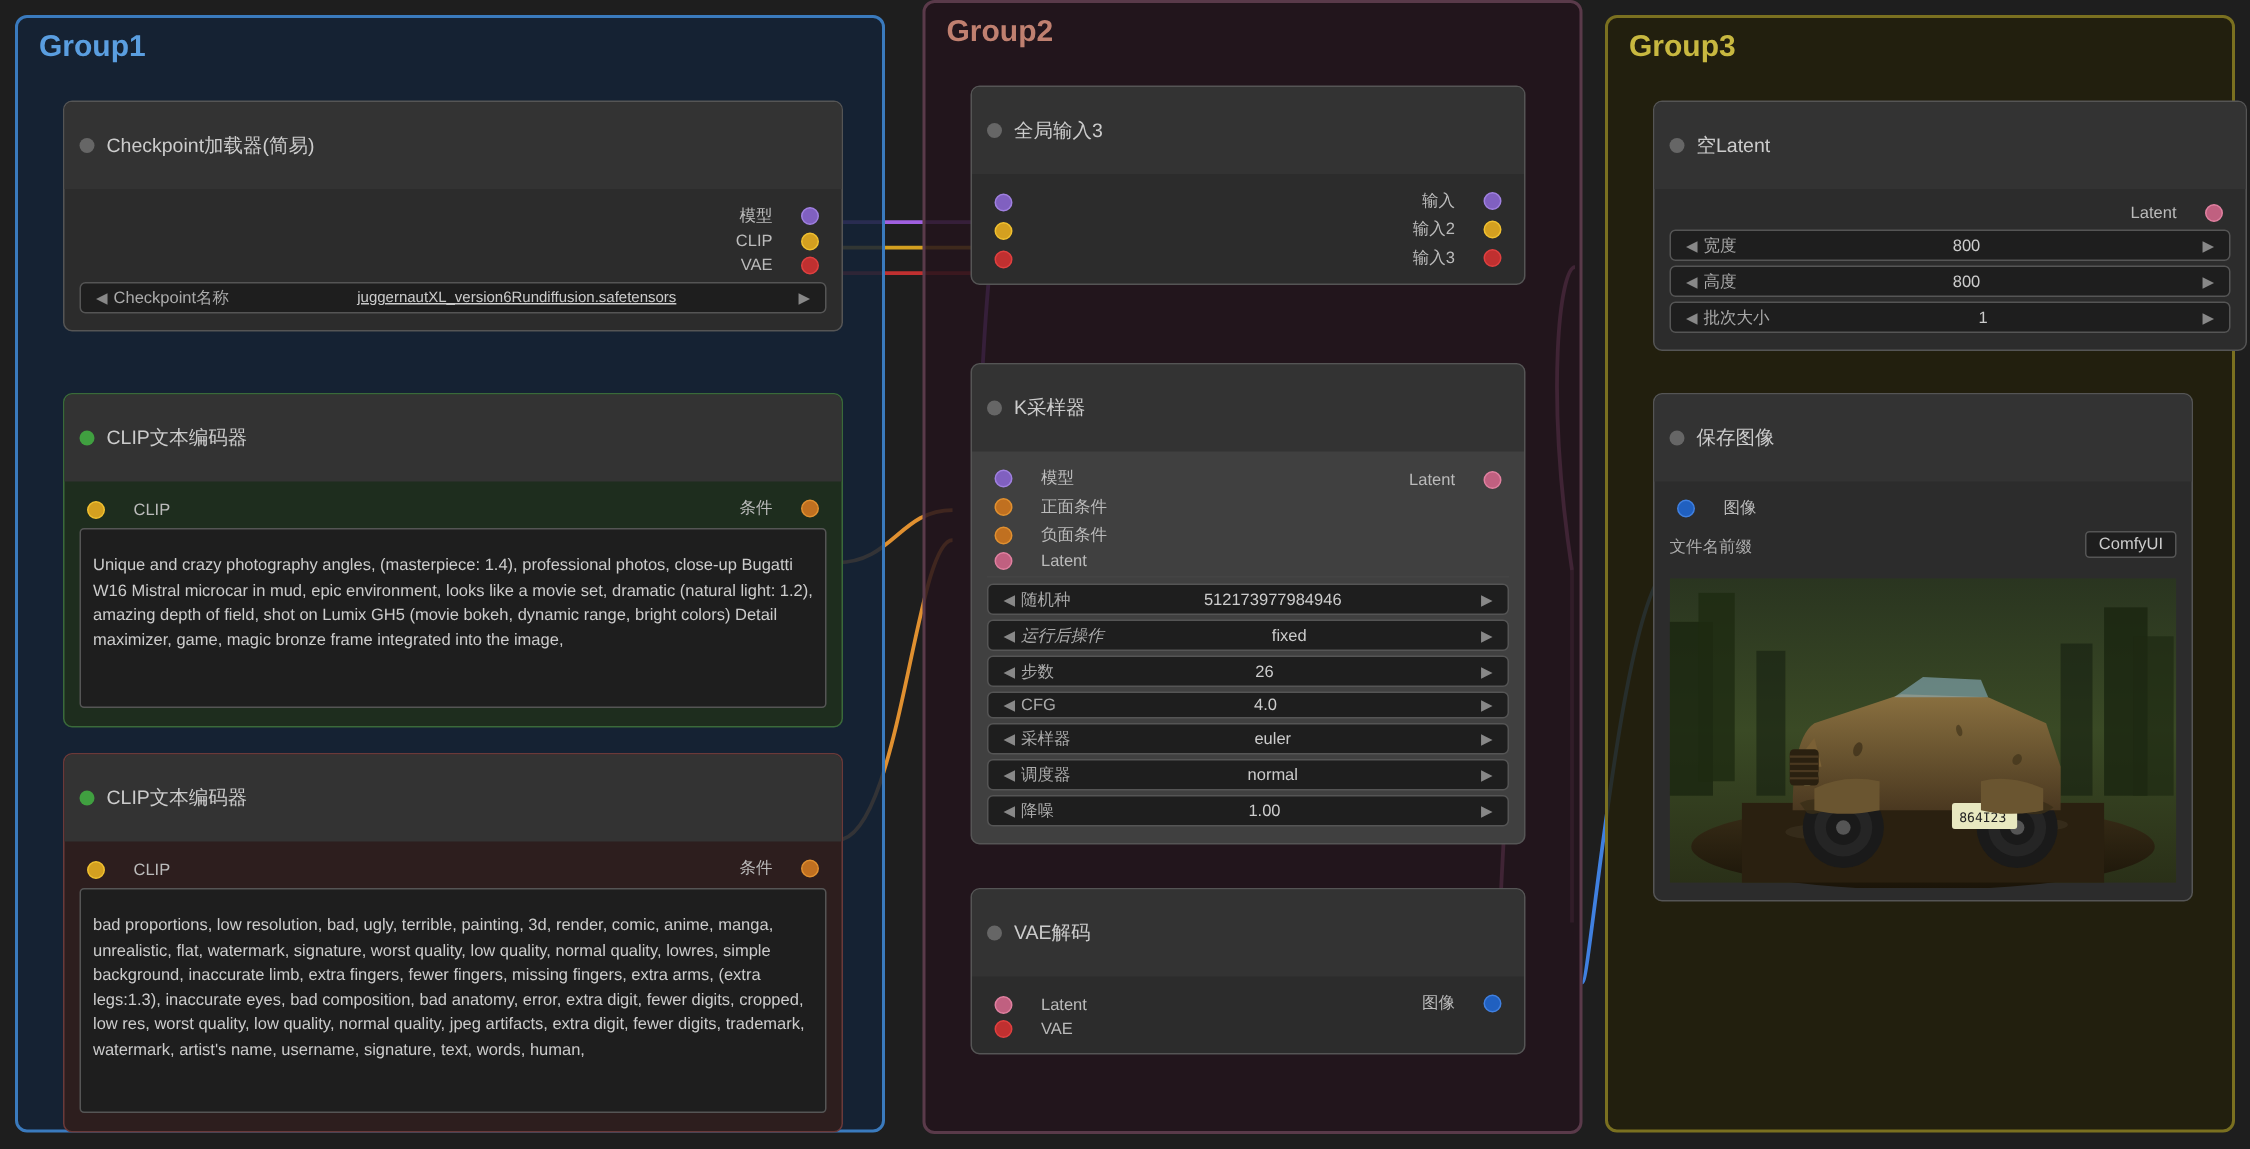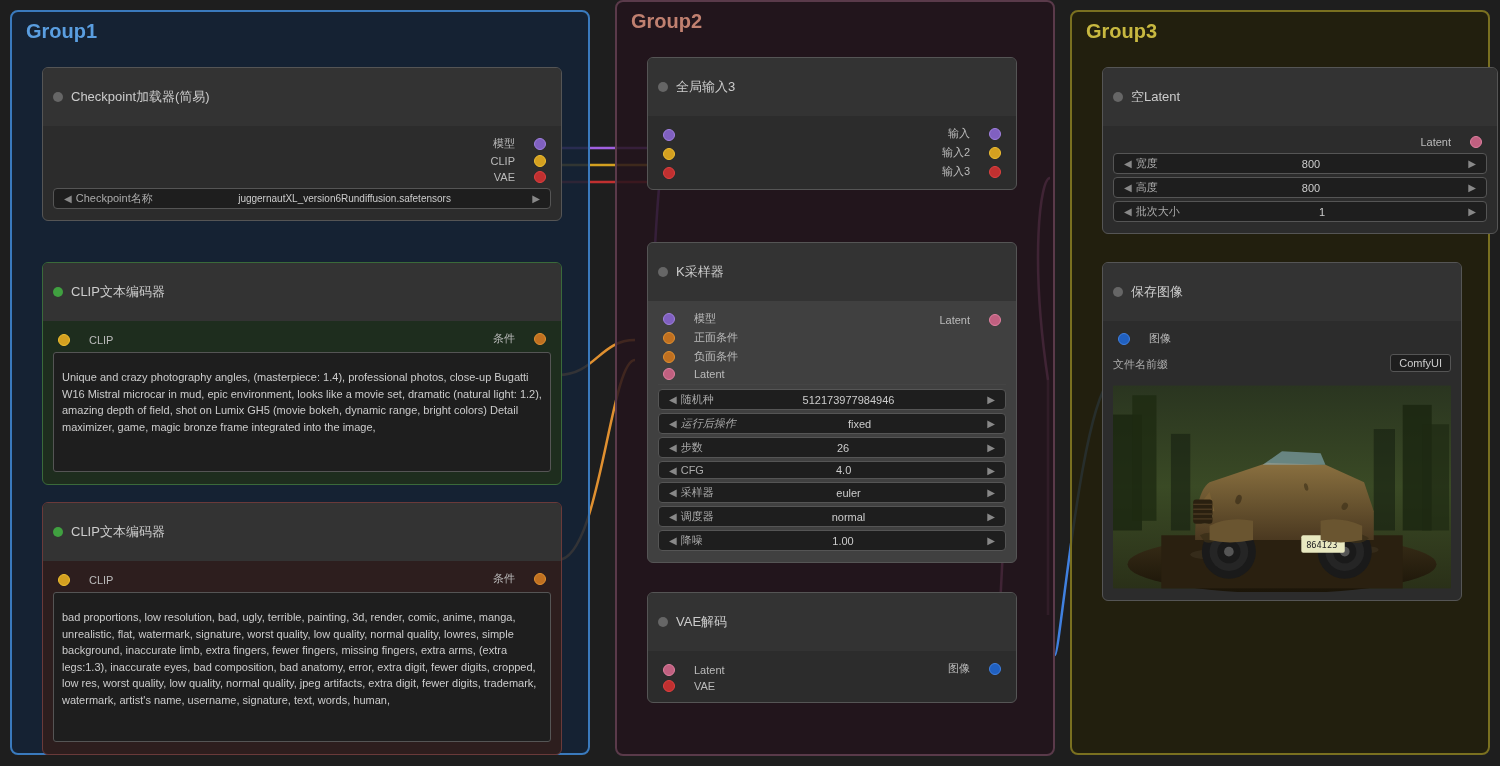--- a/index.html
+++ b/index.html
@@ -332,21 +332,21 @@
         <div class="io-row">
           <span class="node-label"></span>
           <div class="row-right">
             <span class="node-output-label">VAE</span>
             <span class="port-dot vae-red"></span>
           </div>
         </div>
         <div class="selector-widget">
           <span class="selector-arrow">◀</span>
           <span class="node-label" style="font-size:11px; color:#aaa; margin-right:8px;">Checkpoint名称</span>
-          <span class="selector-value" style="font-size:10px;">juggernautXL_version6Rundiffusion.safetensors</span>
+          <span class="selector-value" style="font-size:10px;text-decoration:underline;">juggernautXL_version6Rundiffusion.safetensors</span>
           <span class="selector-arrow">▶</span>
         </div>
       </div>
     </div>
 
     <div class="node clip-node-1">
       <div class="node-header">
         <span class="node-dot green"></span>
         <span>CLIP文本编码器</span>
       </div>

